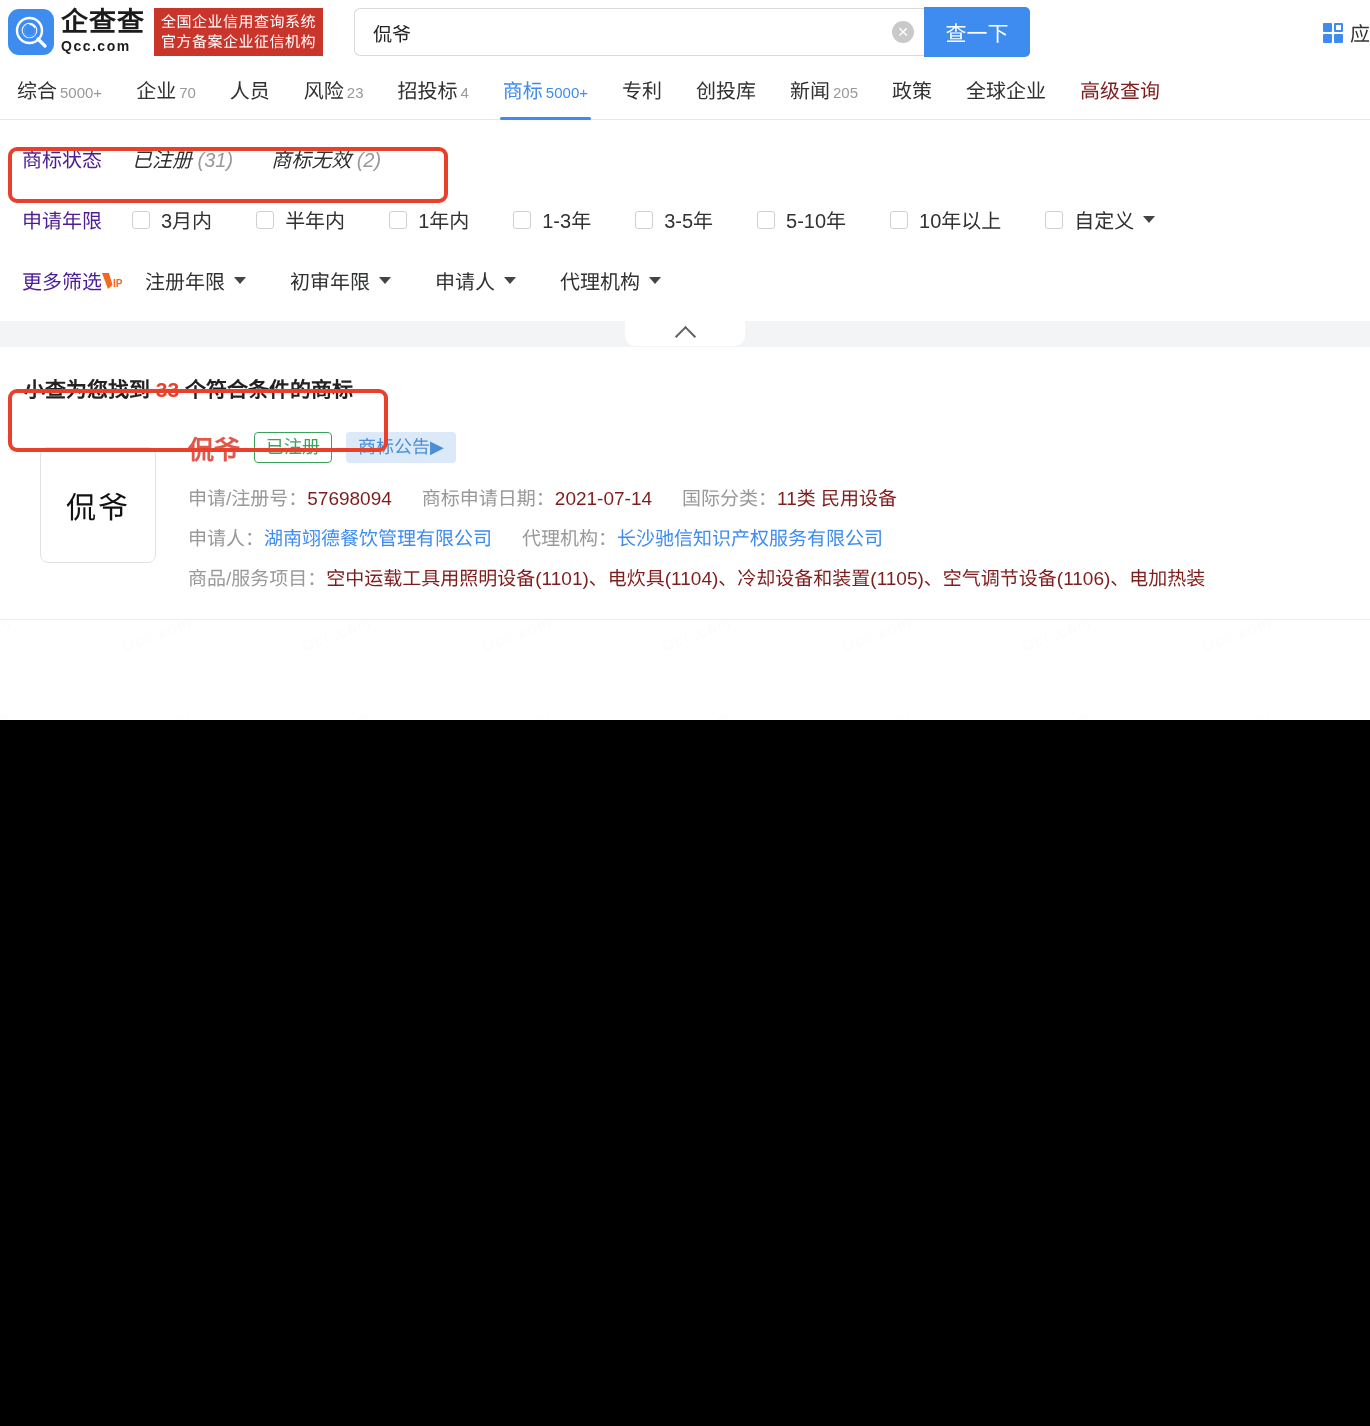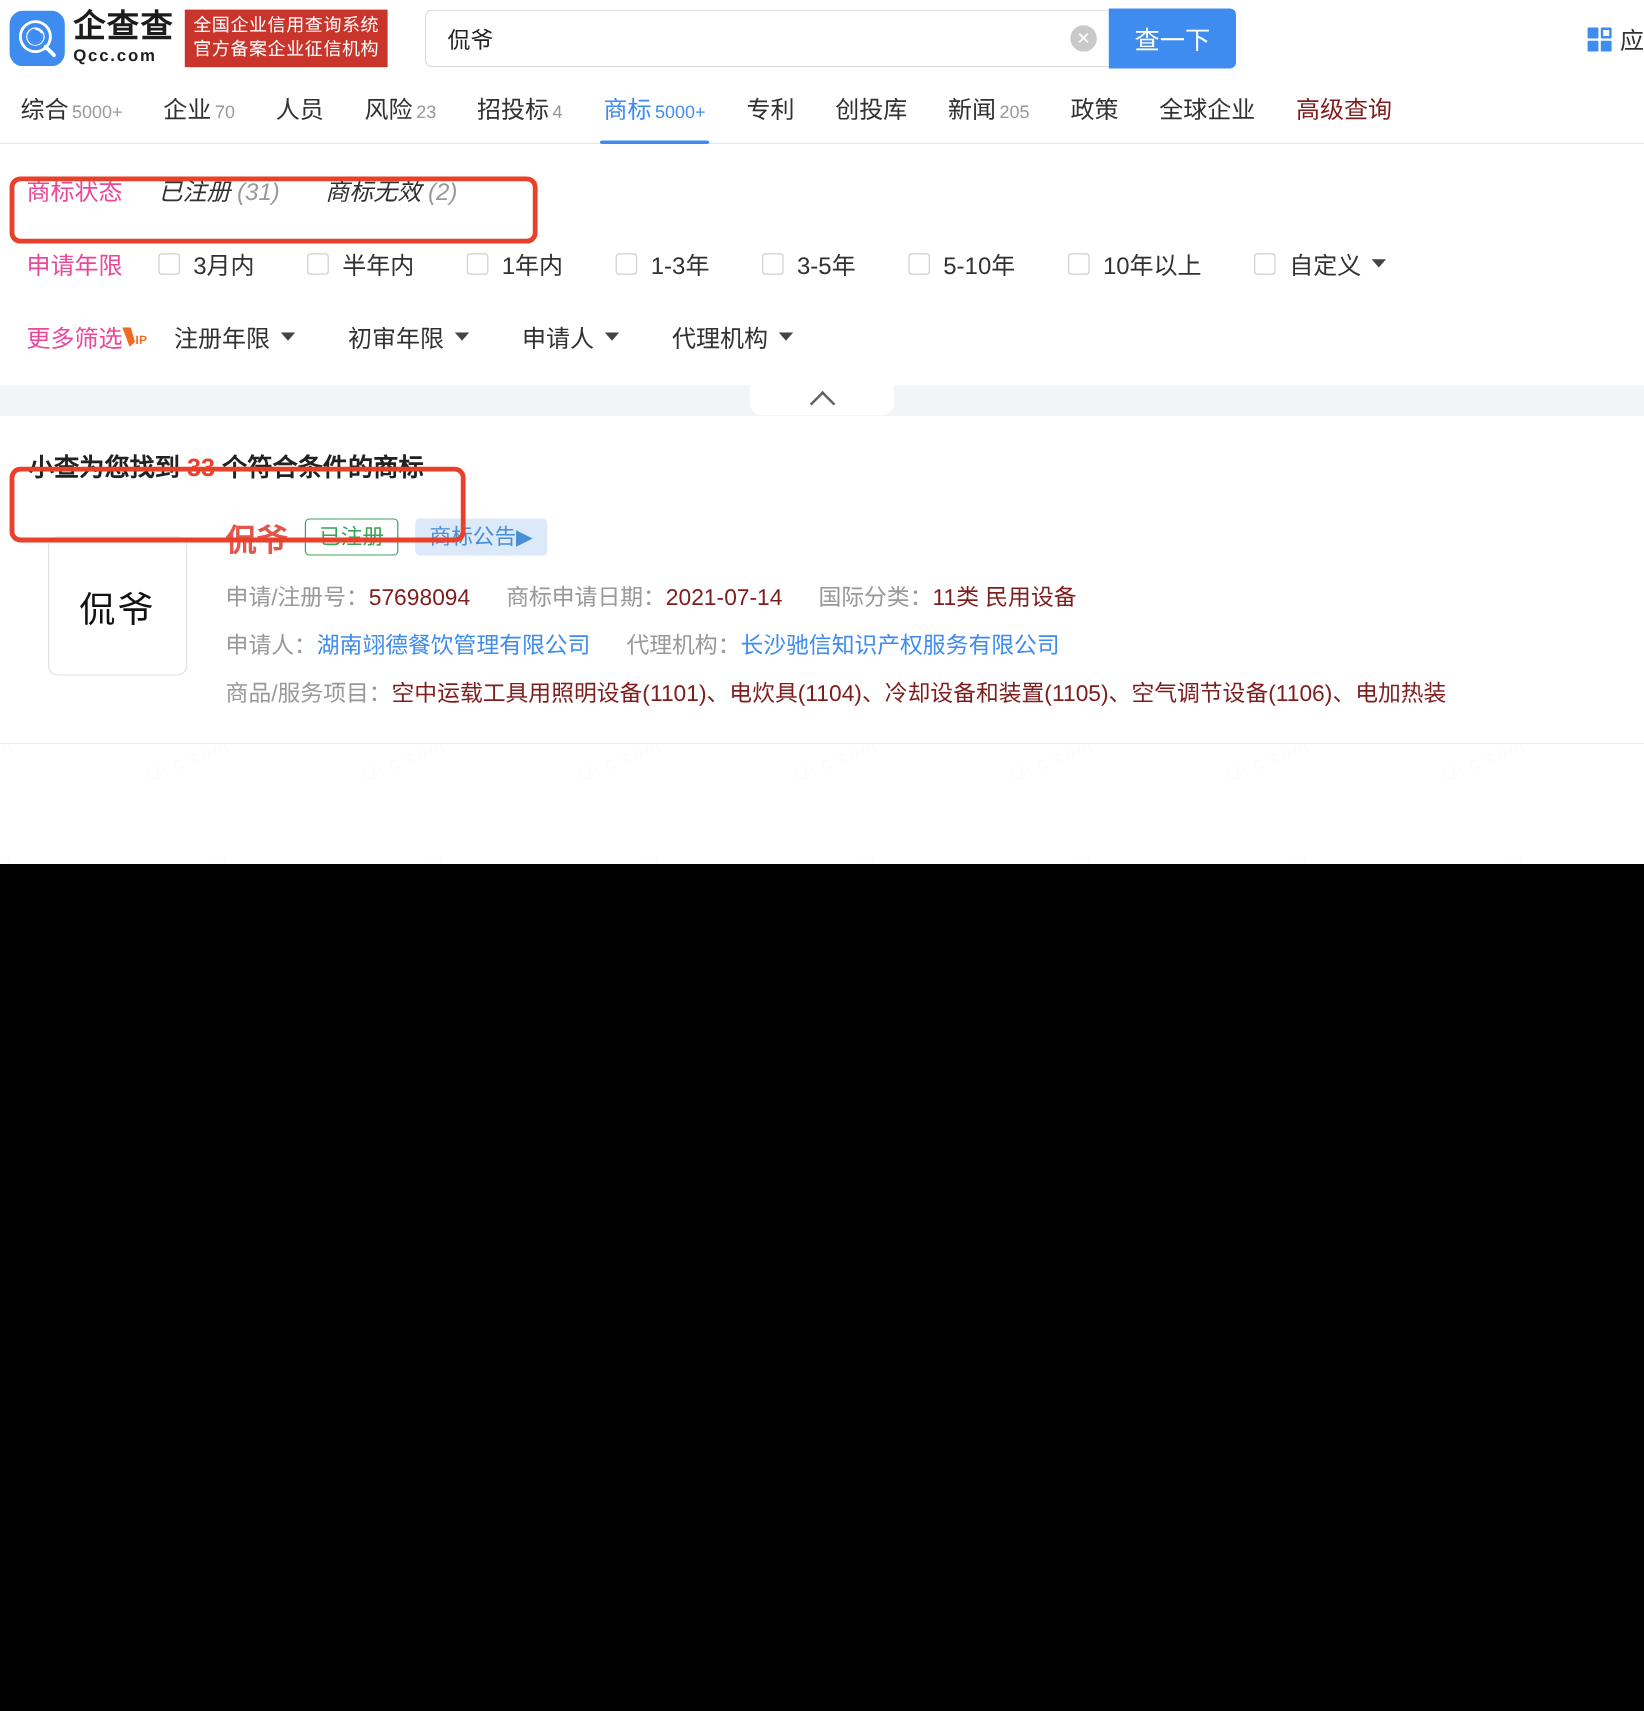--- a/index.html
+++ b/index.html
@@ -199,21 +199,21 @@
     z-index: 10;
   }
   .frow {
     display: flex;
     align-items: center;
     min-height: 61px;
     padding-left: 22px;
   }
   .flabel {
     font-size: 20px;
-    color: #ec4899;
+    color: #4c1d95;
     width: 110px;
     flex: none;
   }
   .fopt {
     font-size: 20px;
     color: #303133;
     margin-right: 38px;
     cursor: pointer;
     white-space: nowrap;
     font-style: italic;

